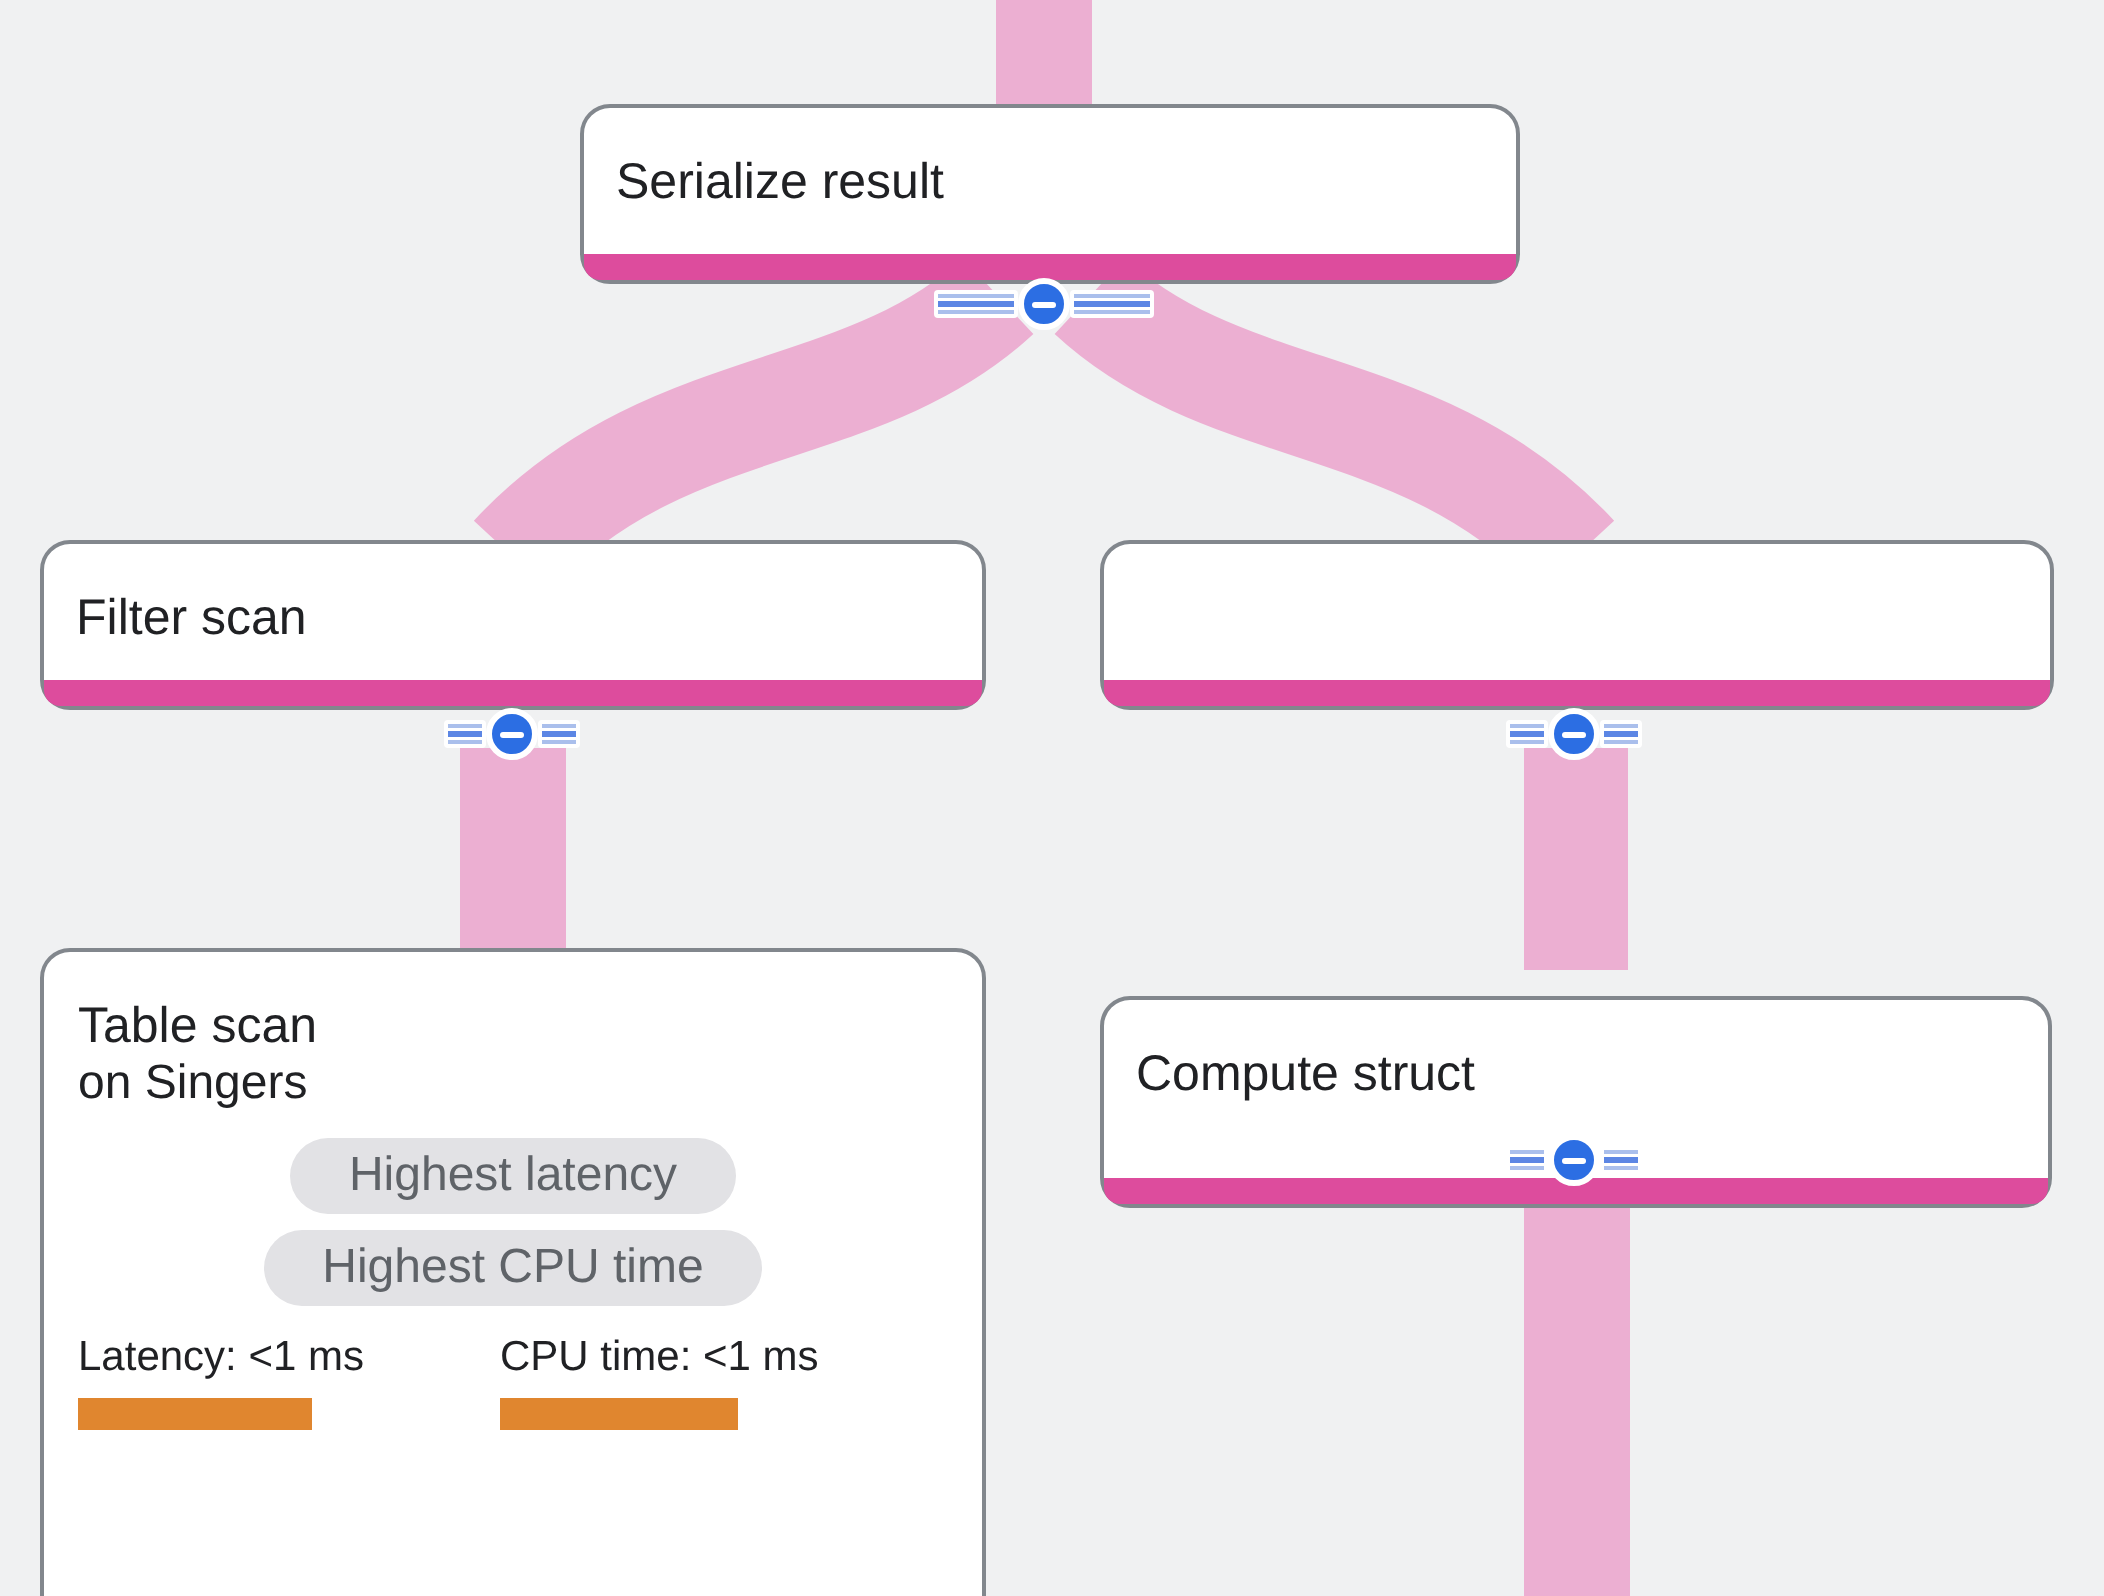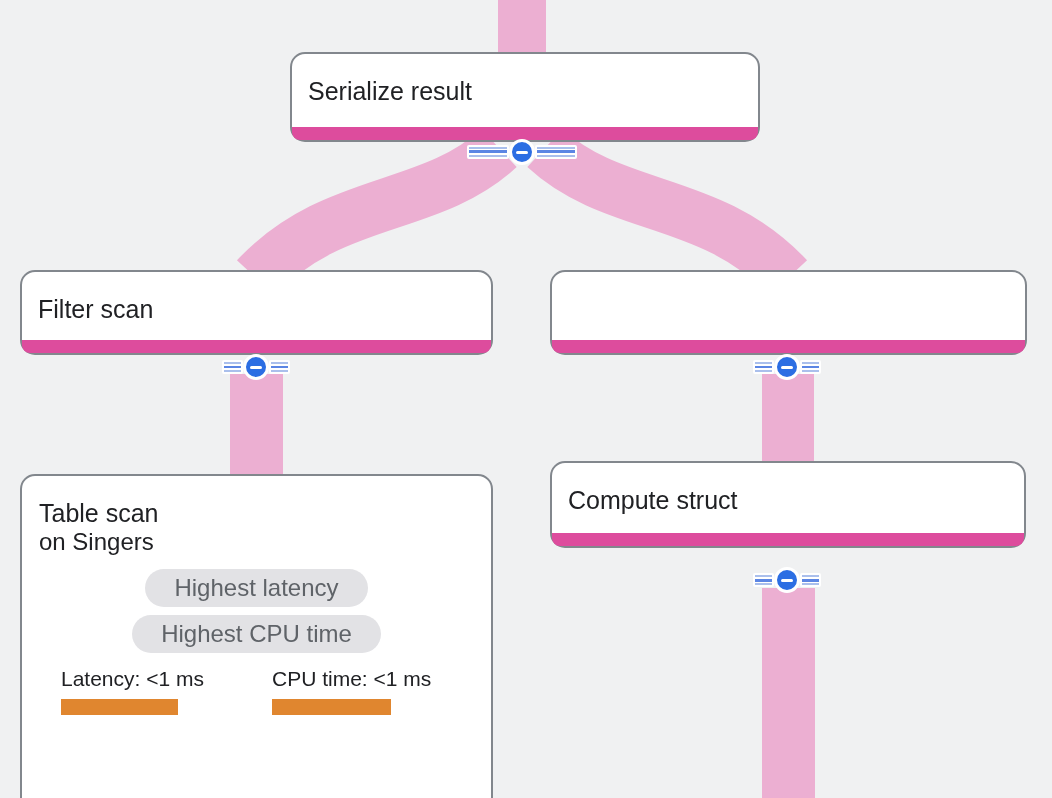--- a/index.html
+++ b/index.html
@@ -22,21 +22,21 @@
   .node-bar{position:absolute;left:0;right:0;bottom:0;height:13px;
         background:var(--node-bar);border-radius:0 0 8px 8px;}
   .node-title{padding:22px 16px 0;font-size:25px;line-height:1.2;
         color:var(--title-text);white-space:nowrap;}
   .node-body{padding:22px 17px 0;}
   .node-subtitle{margin-top:0;font-size:24px;color:var(--title-text);}
   .badges{margin-top:13px;display:flex;flex-direction:column;align-items:center;gap:8px;}
   .badge{background:var(--badge-bg);color:var(--badge-text);font-size:24px;
         line-height:28px;padding:5px 29px;border-radius:21px;white-space:nowrap;}
   .metrics{display:flex;margin-top:14px;}
-  .metric-col1{width:211px;margin-left:22px;}
+  .metric-col1{width:211px;}
   .metric-label{font-size:21px;color:var(--title-text);white-space:nowrap;}
   .metric-bar{height:16px;margin-top:8px;background:var(--metric-bar-orange);}
 
   .collapse{position:absolute;height:26px;display:flex;align-items:center;z-index:3;cursor:pointer;}
   .stripes{flex:1;height:14px;background:#fff;border-radius:2px;display:flex;align-items:center;}
   .stripes::before{content:"";display:block;width:100%;height:10px;margin:0 2px;
       background:linear-gradient(to bottom,
         var(--stripe-light) 0 2px,#fff 2px 3.5px,
         var(--stripe-mid) 3.5px 6.5px,#fff 6.5px 8px,
         var(--stripe-light) 8px 10px);}
@@ -88,21 +88,21 @@
         </div>
         <div>
           <div class="metric-label">CPU time: &lt;1 ms</div>
           <div class="metric-bar" style="width:119px"></div>
         </div>
       </div>
     </div>
     <div class="node-bar"></div>
   </div>
 
-  <div class="node" style="left:550px;top:461px;width:476px;height:87px">
+  <div class="node" style="left:550px;top:498px;width:476px;height:106px">
     <div class="node-title">Compute struct</div>
     <div class="node-bar"></div>
   </div>
 
   <div class="collapse" style="left:467px;top:139px;width:110px">
     <span class="stripes"></span>
     <span class="circle">
         <span class="minus"></span>
       </span>
     <span class="stripes"></span>

